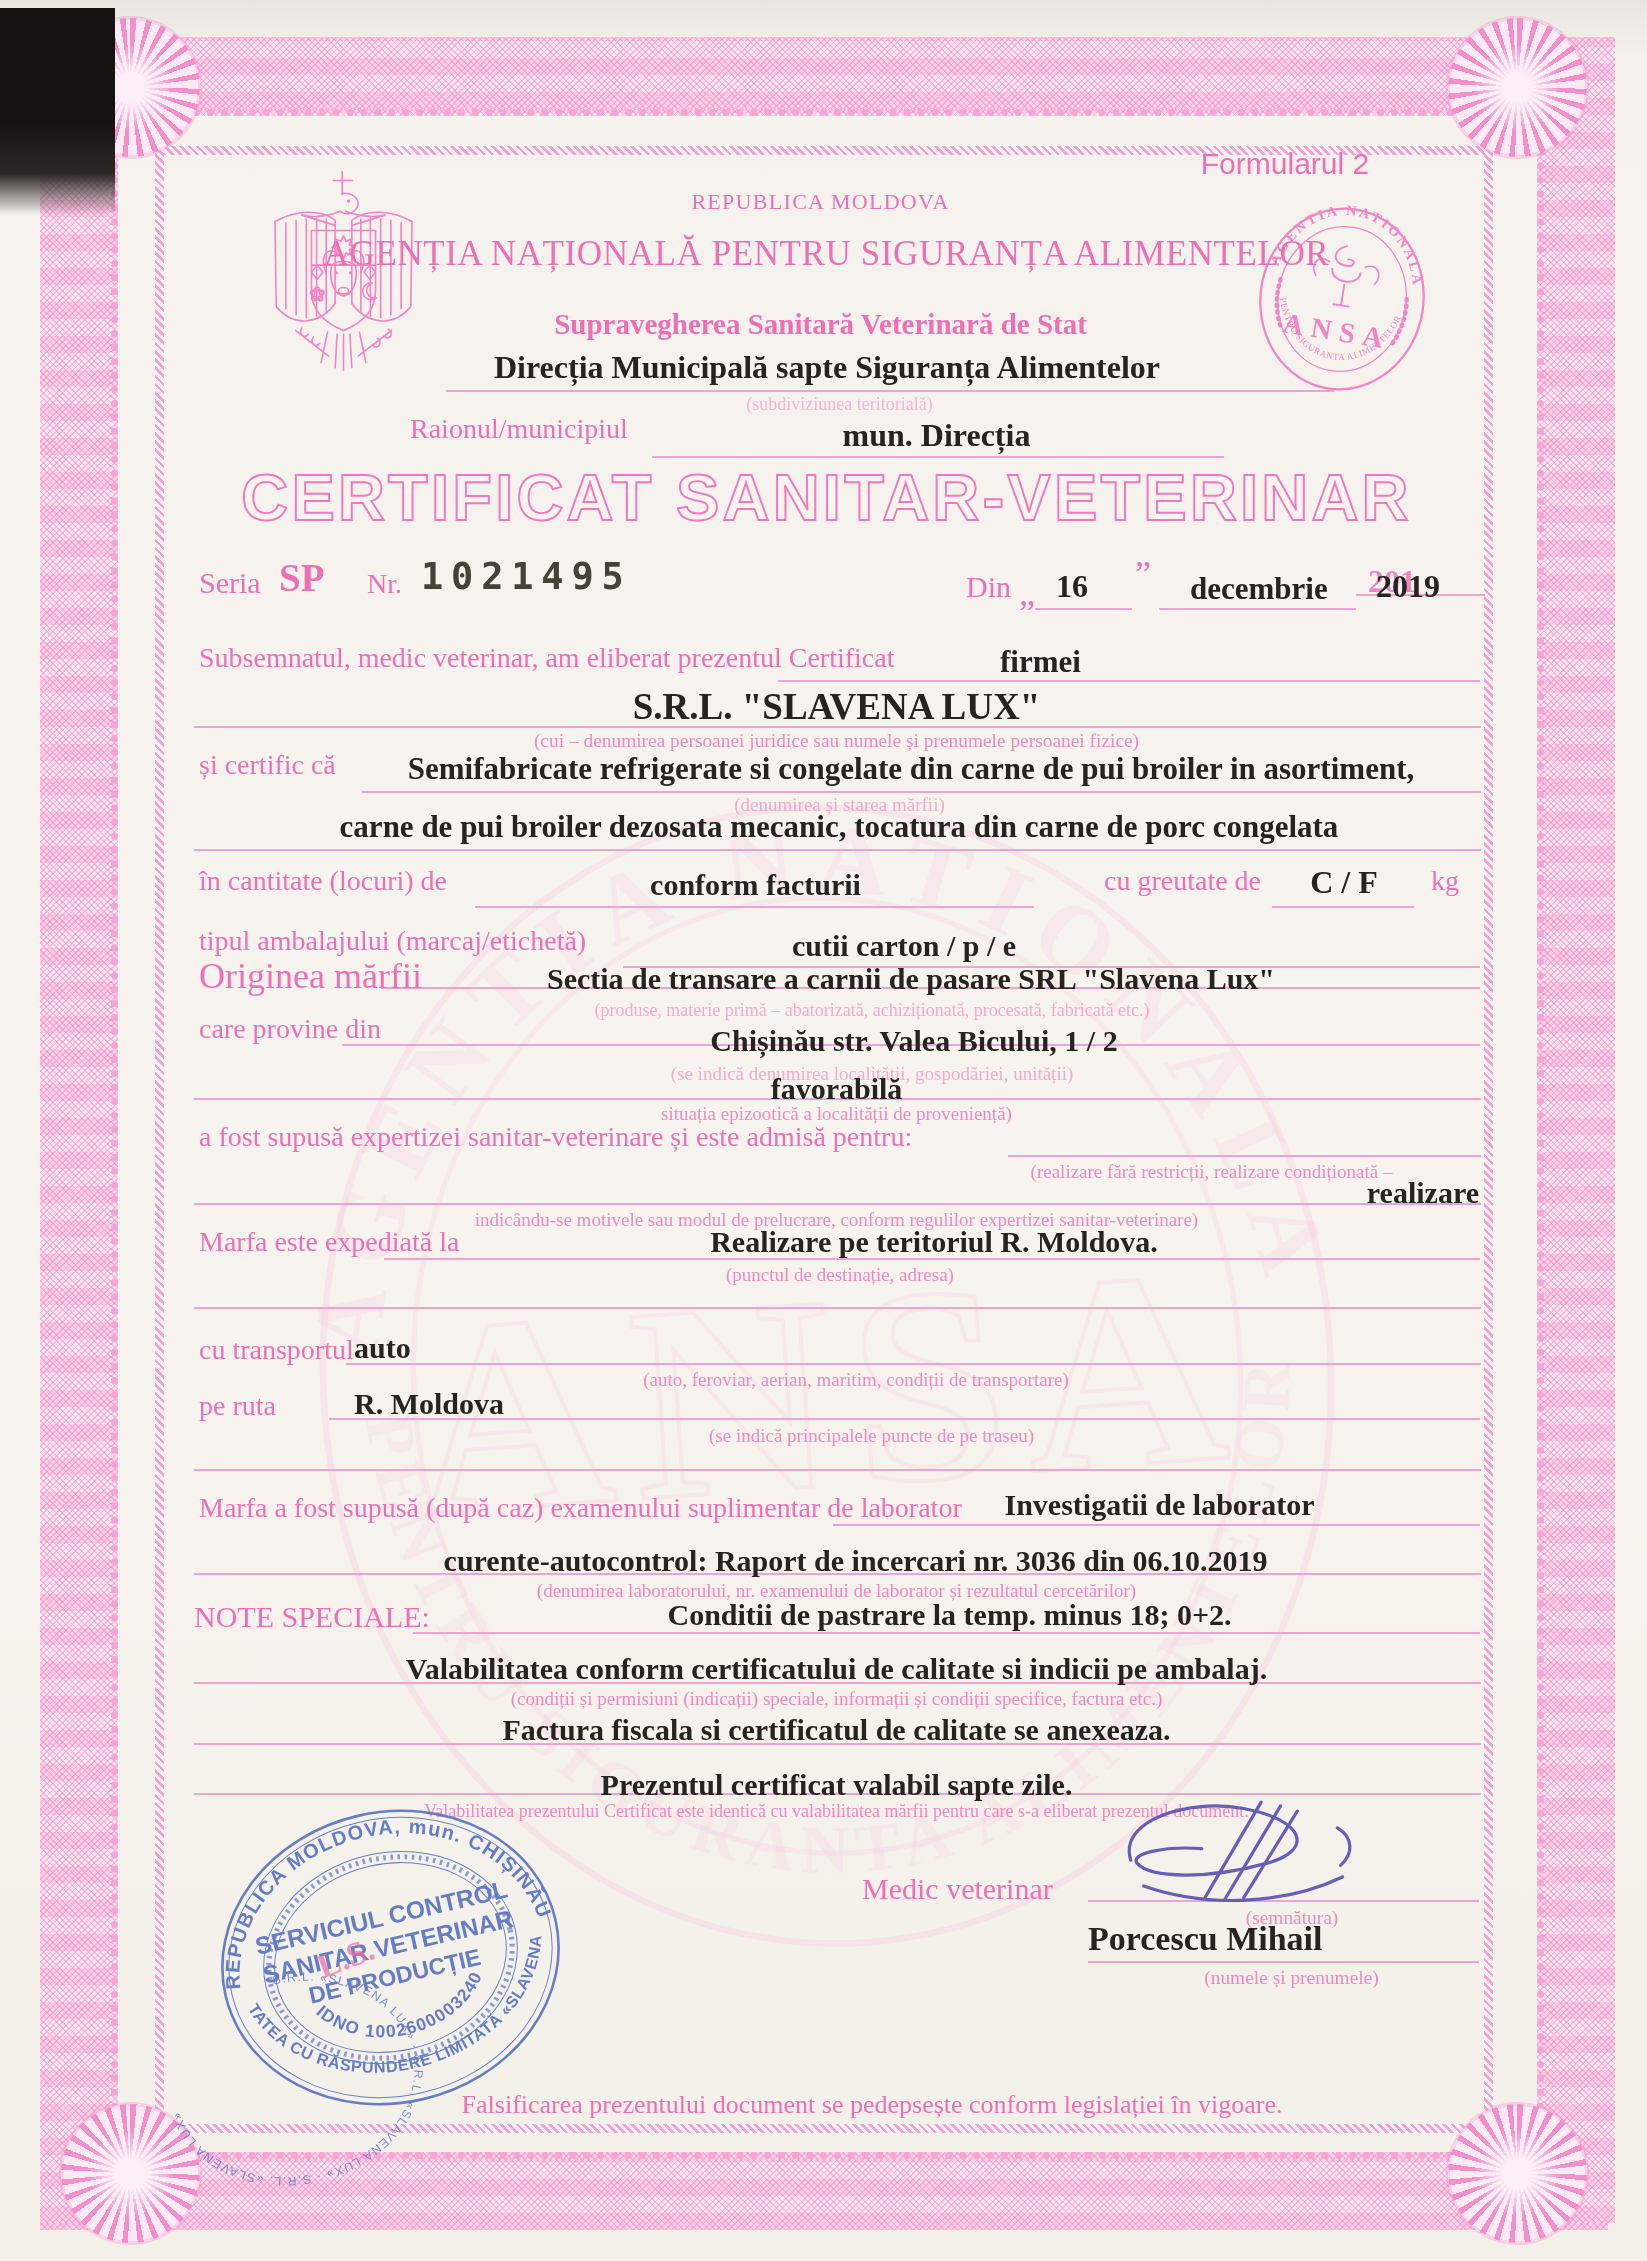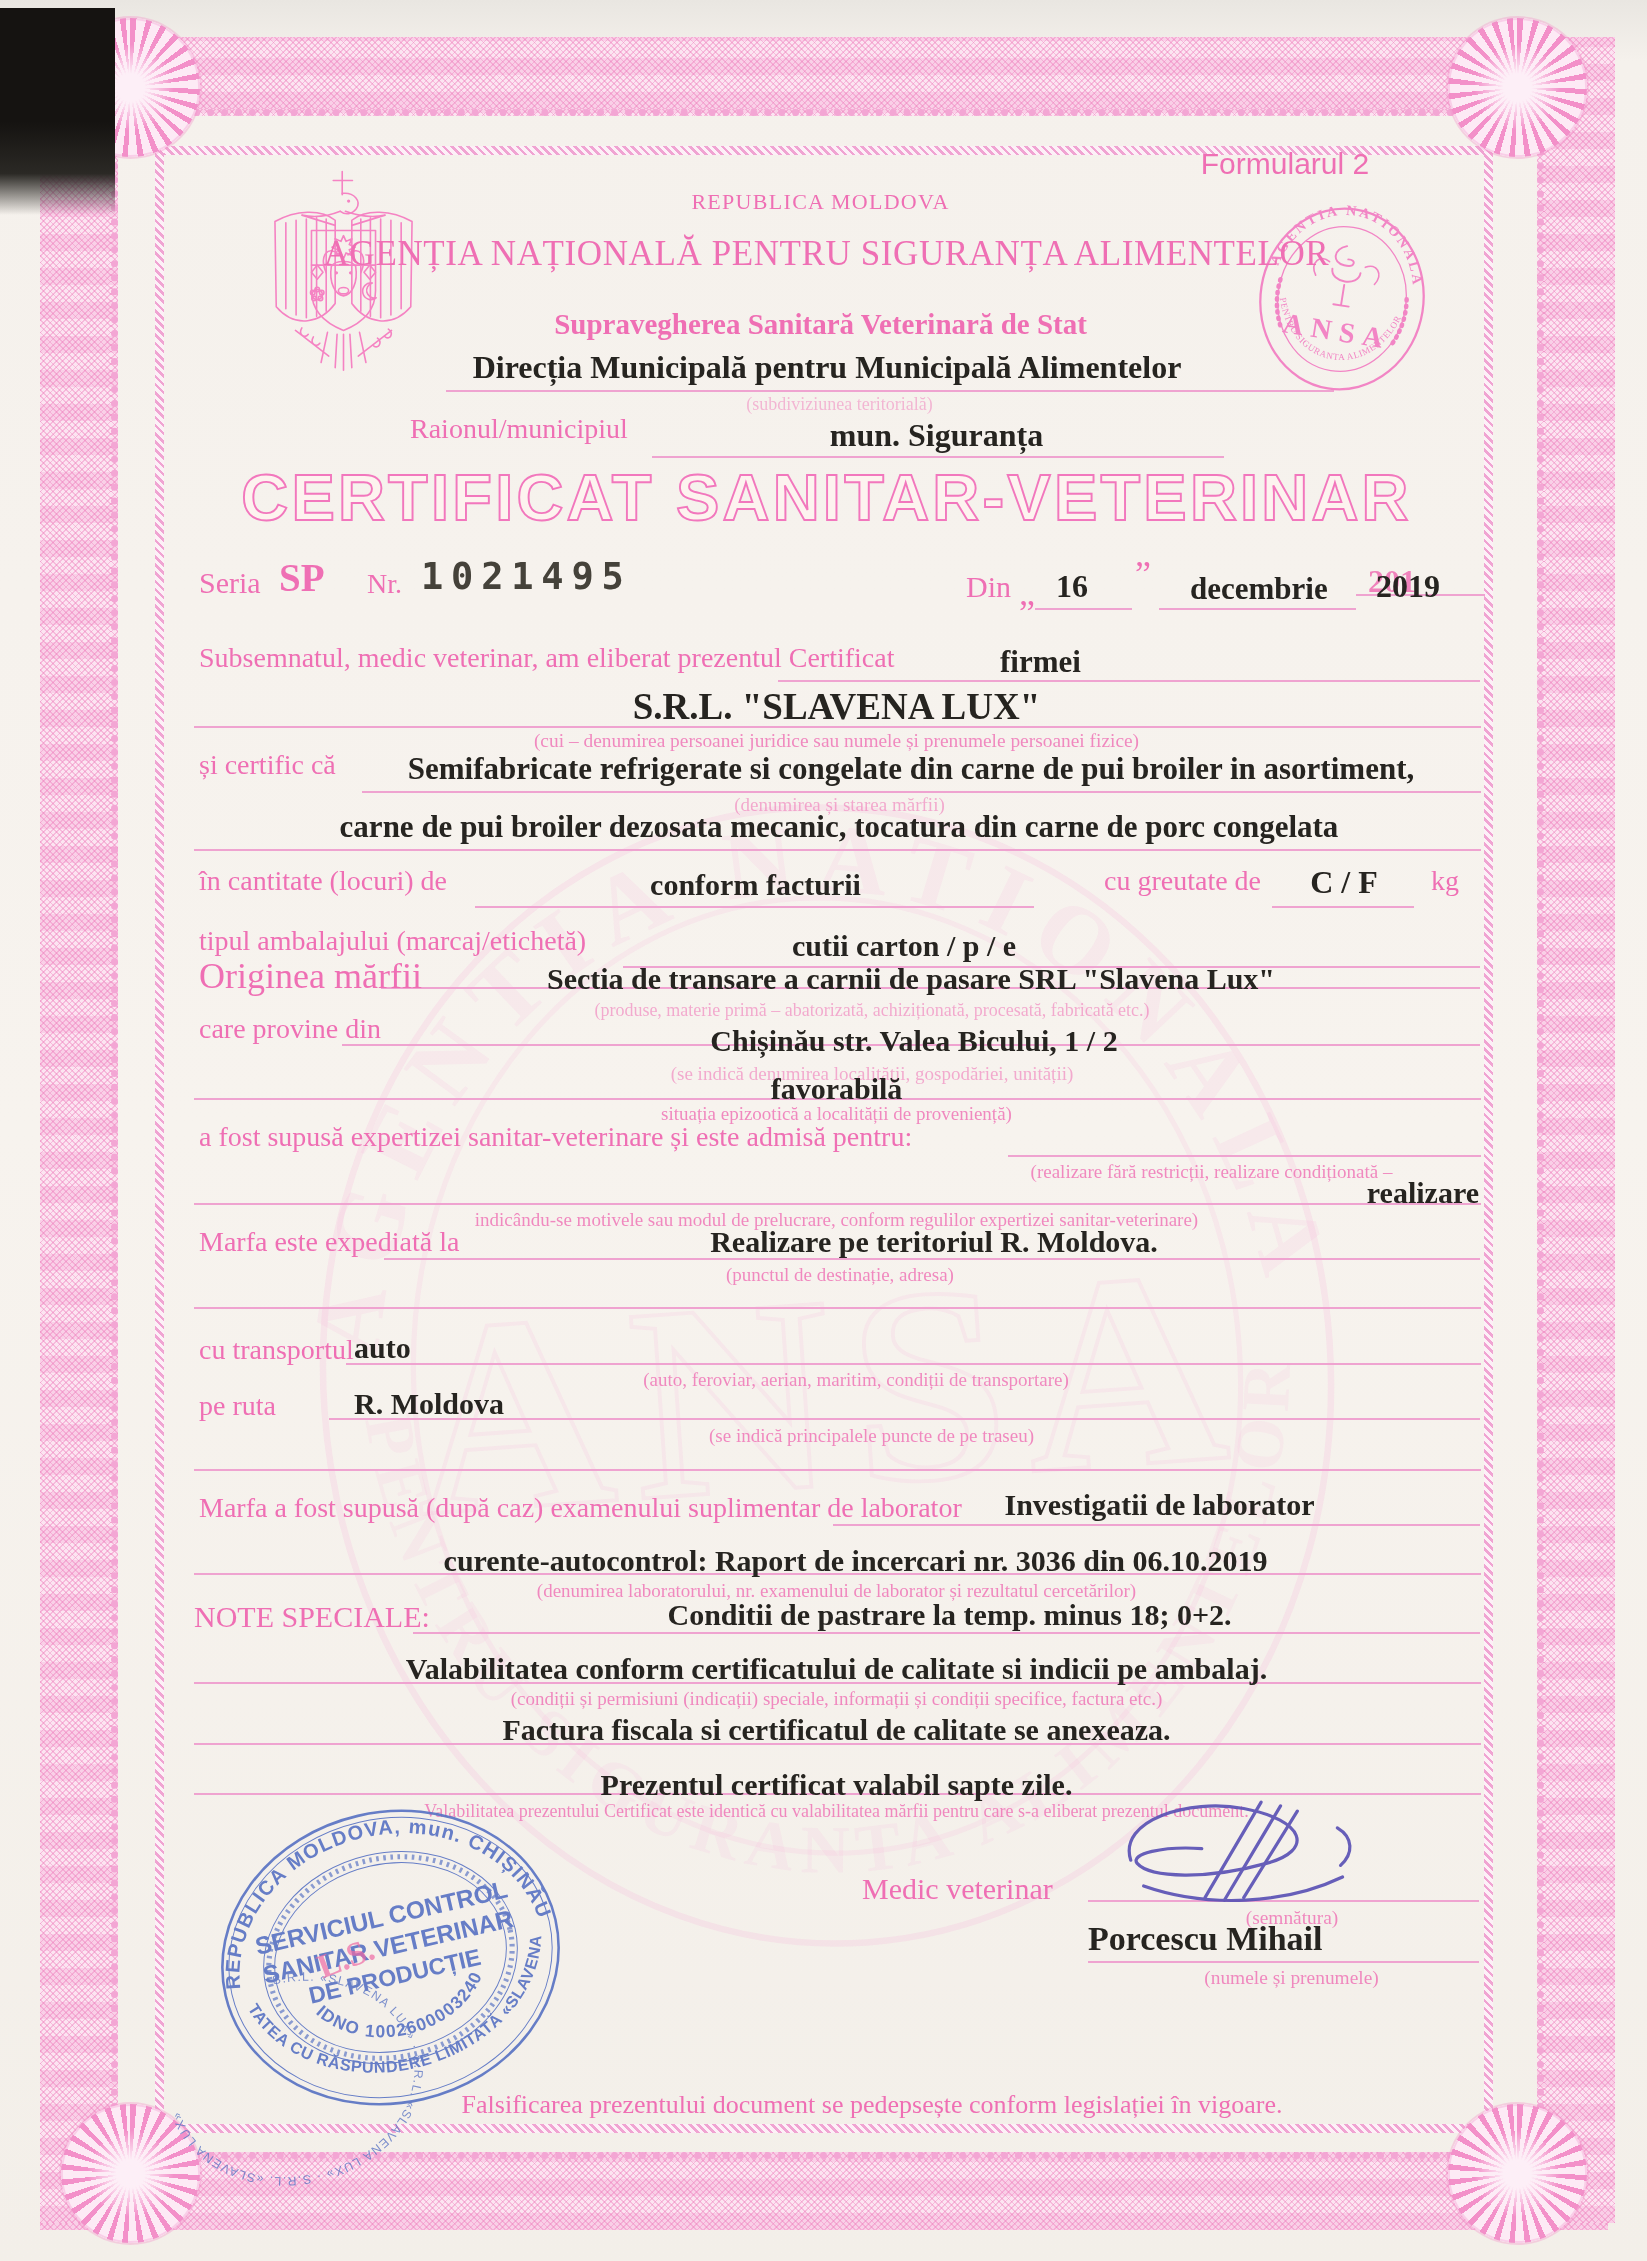--- a/index.html
+++ b/index.html
@@ -141,25 +141,25 @@
     <path d="M128,106 C128,128 172,128 172,106" stroke-width="3"></path>
     <path d="M150,128 V158 M138,160 H162" stroke-width="3"></path>
     <path d="M104,120 C92,102 106,86 122,96 M196,120 C208,102 194,86 178,96" stroke-width="2.5"></path>
     <path d="M62,205 A98,110 0 0 1 52,130" stroke-width="7" stroke-dasharray="2 8"></path>
     <path d="M238,205 A98,110 0 0 0 248,130" stroke-width="7" stroke-dasharray="2 8"></path>
     <text x="150" y="215" text-anchor="middle" font-family="Liberation Serif, DejaVu Serif, serif" font-size="44" font-weight="700" letter-spacing="12" fill="#f285c5" stroke="none">ANSA</text>
   </svg>
 
   <div class="rule" style="left:446px;top:390px;width:888px;"></div>
   <div class="cap" style="left:581px;top:394px;width:517px;font-size:18px;opacity:.45;text-align:center;">(subdiviziunea teritorială)</div>
-  <div class="val" style="left:323px;top:349px;width:1008px;font-size:32px;text-align:center;">Direcția Municipală pentru Municipală Alimentelor</div>
+  <div class="val" style="left:323px;top:349px;width:1008px;font-size:32px;text-align:center;">Direcția Municipală sapte Siguranța Alimentelor</div>
 
   <div class="lbl" style="left:410px;top:413px;font-size:28px;">Raionul/municipiul</div>
   <div class="rule" style="left:652px;top:456px;width:572px;"></div>
-  <div class="val" style="left:678px;top:417px;width:517px;font-size:32px;text-align:center;">mun. Siguranța</div>
+  <div class="val" style="left:678px;top:417px;width:517px;font-size:32px;text-align:center;">mun. Direcția</div>
 
   <div class="bigtitle" style="left:213px;top:460px;width:1227px;font-size:65px;text-align:center;">CERTIFICAT SANITAR-VETERINAR</div>
 
   <div class="lbl" style="left:199px;top:566px;font-size:30px;">Seria</div>
   <div class="lbl" style="left:279px;top:555px;font-size:39px;font-weight:700;">SP</div>
   <div class="lbl" style="left:367px;top:568px;font-size:28px;">Nr.</div>
   <div class="mono" style="position:absolute;left:421px;top:555px;font-size:37px;z-index:3;">1021495</div>
   <div class="lbl" style="left:966px;top:570px;font-size:30px;">Din</div>
   <div class="lbl" style="left:1019px;top:572px;font-size:36px;">„</div>
   <div class="rule" style="left:1035px;top:608px;width:97px;"></div>

